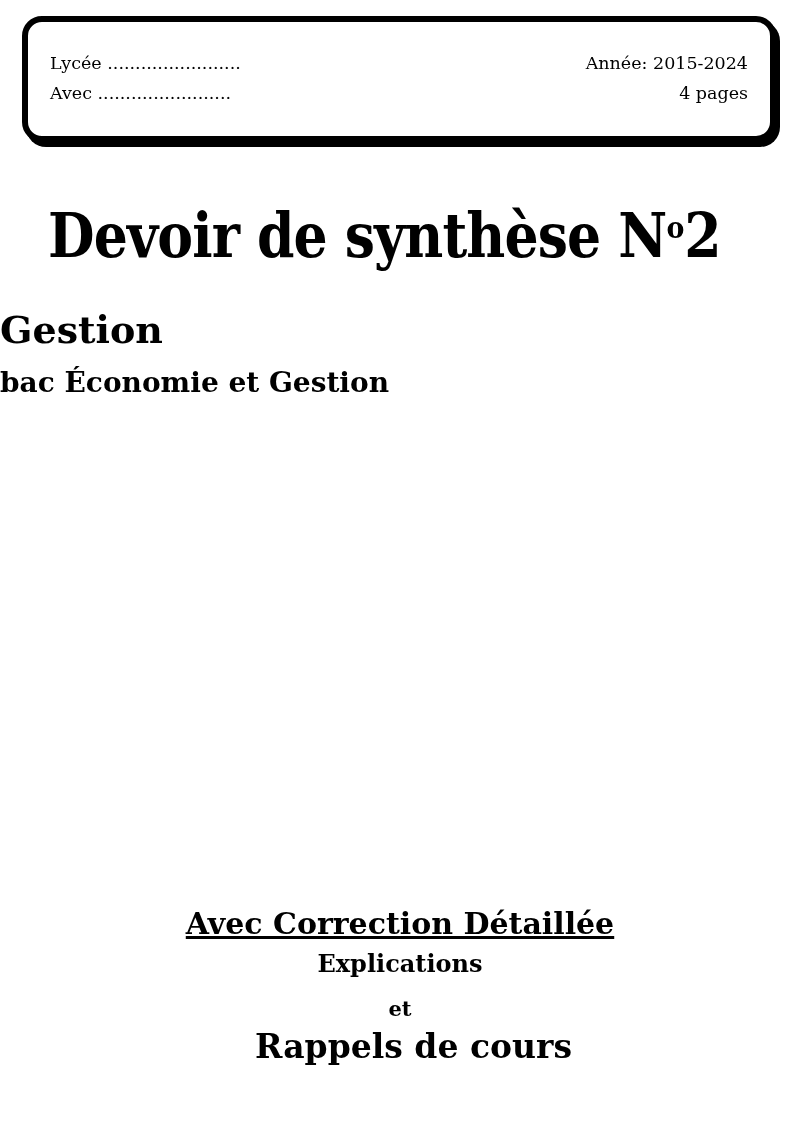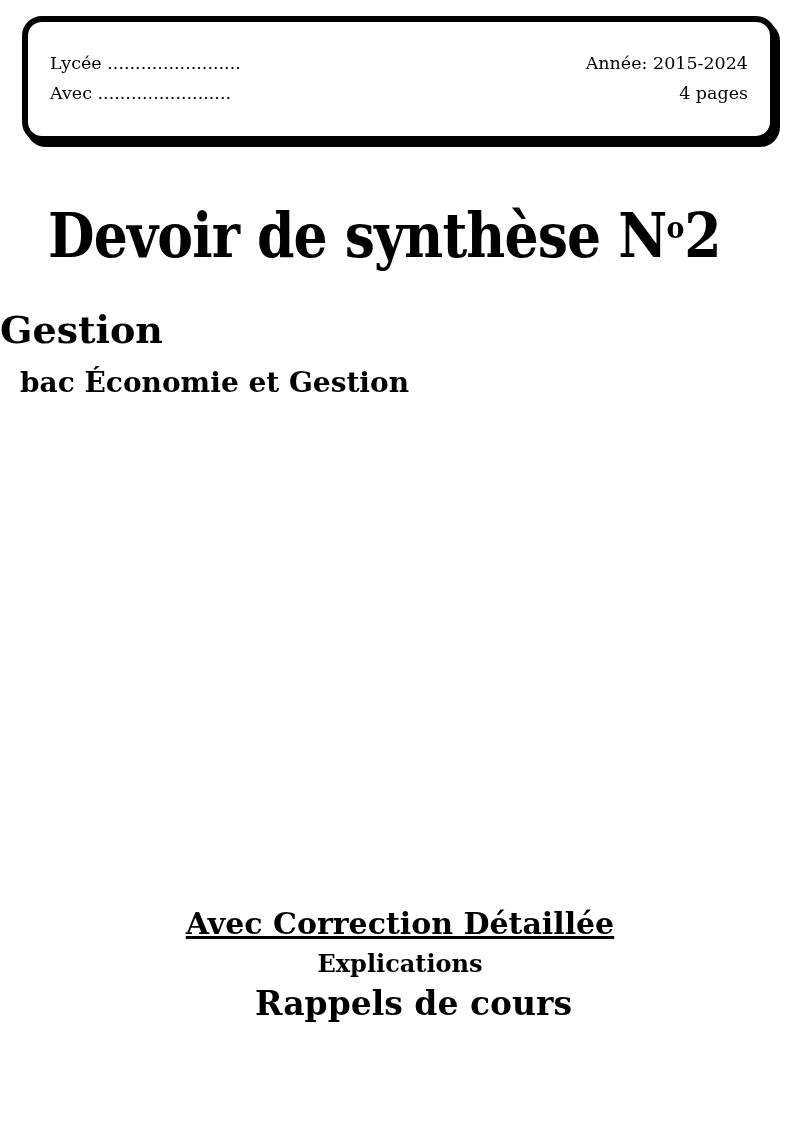--- a/index.html
+++ b/index.html
@@ -59,21 +59,20 @@
     margin-top: 36px;
     font-size: 38px;
     font-weight: bold;
     line-height: 1.15;
   }
   .level-title {
     margin-top: 14px;
     font-size: 28px;
     font-weight: bold;
     line-height: 1.2;
-    padding-left: 20px;
   }
 
   
   .footer-block { text-align: center; }
   .footer-line1 {
     margin-top: 508px;
     font-size: 30px;
     font-weight: bold;
     line-height: 1.15;
     text-decoration: underline;
@@ -116,16 +115,17 @@
 
   <div class="title-block">
     <div class="main-title"><span>Devoir de synthèse N</span><span class="sup">o</span><span>2</span></div>
     <div class="subject-title">Gestion</div>
     <div class="level-title">bac Économie et Gestion</div>
   </div>
 
   <div class="footer-block">
     <div class="footer-line1">Avec Correction Détaillée</div>
     <div class="footer-line2">Explications</div>
+    <div class="footer-line3">et</div>
     <div class="footer-line4">Rappels de cours</div>
   </div>
 
 </div>
 
 </body></html>

